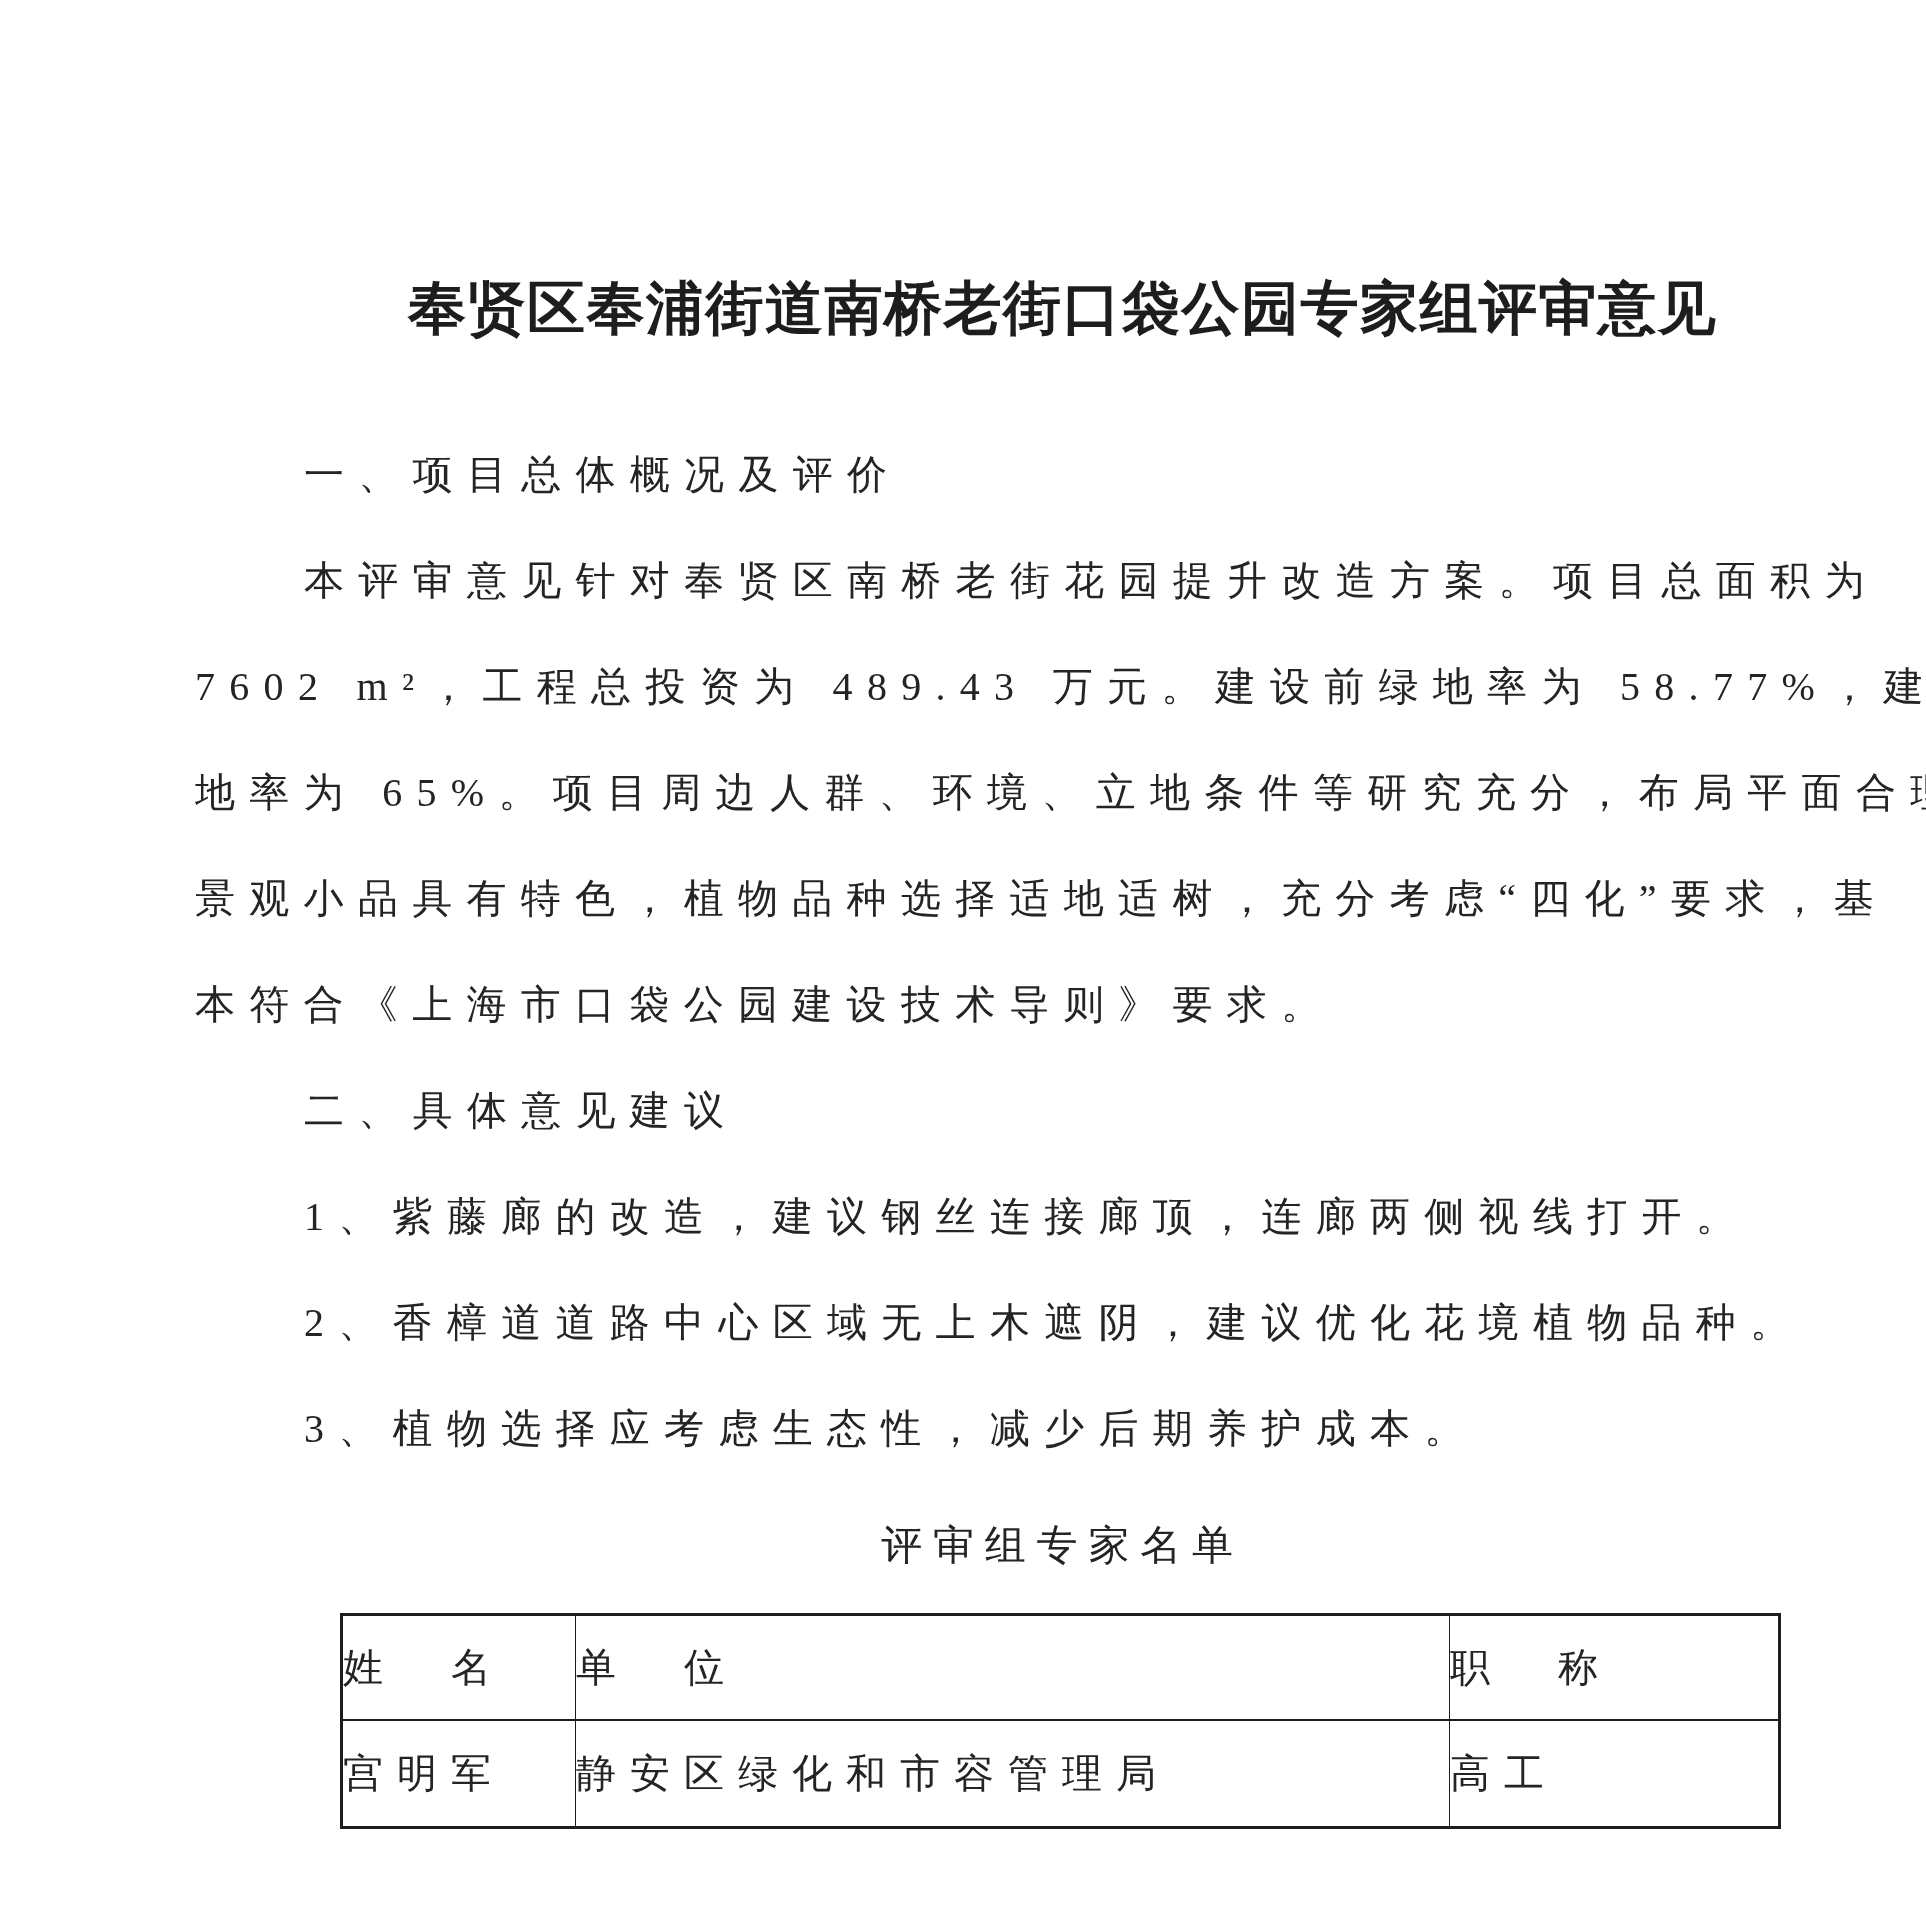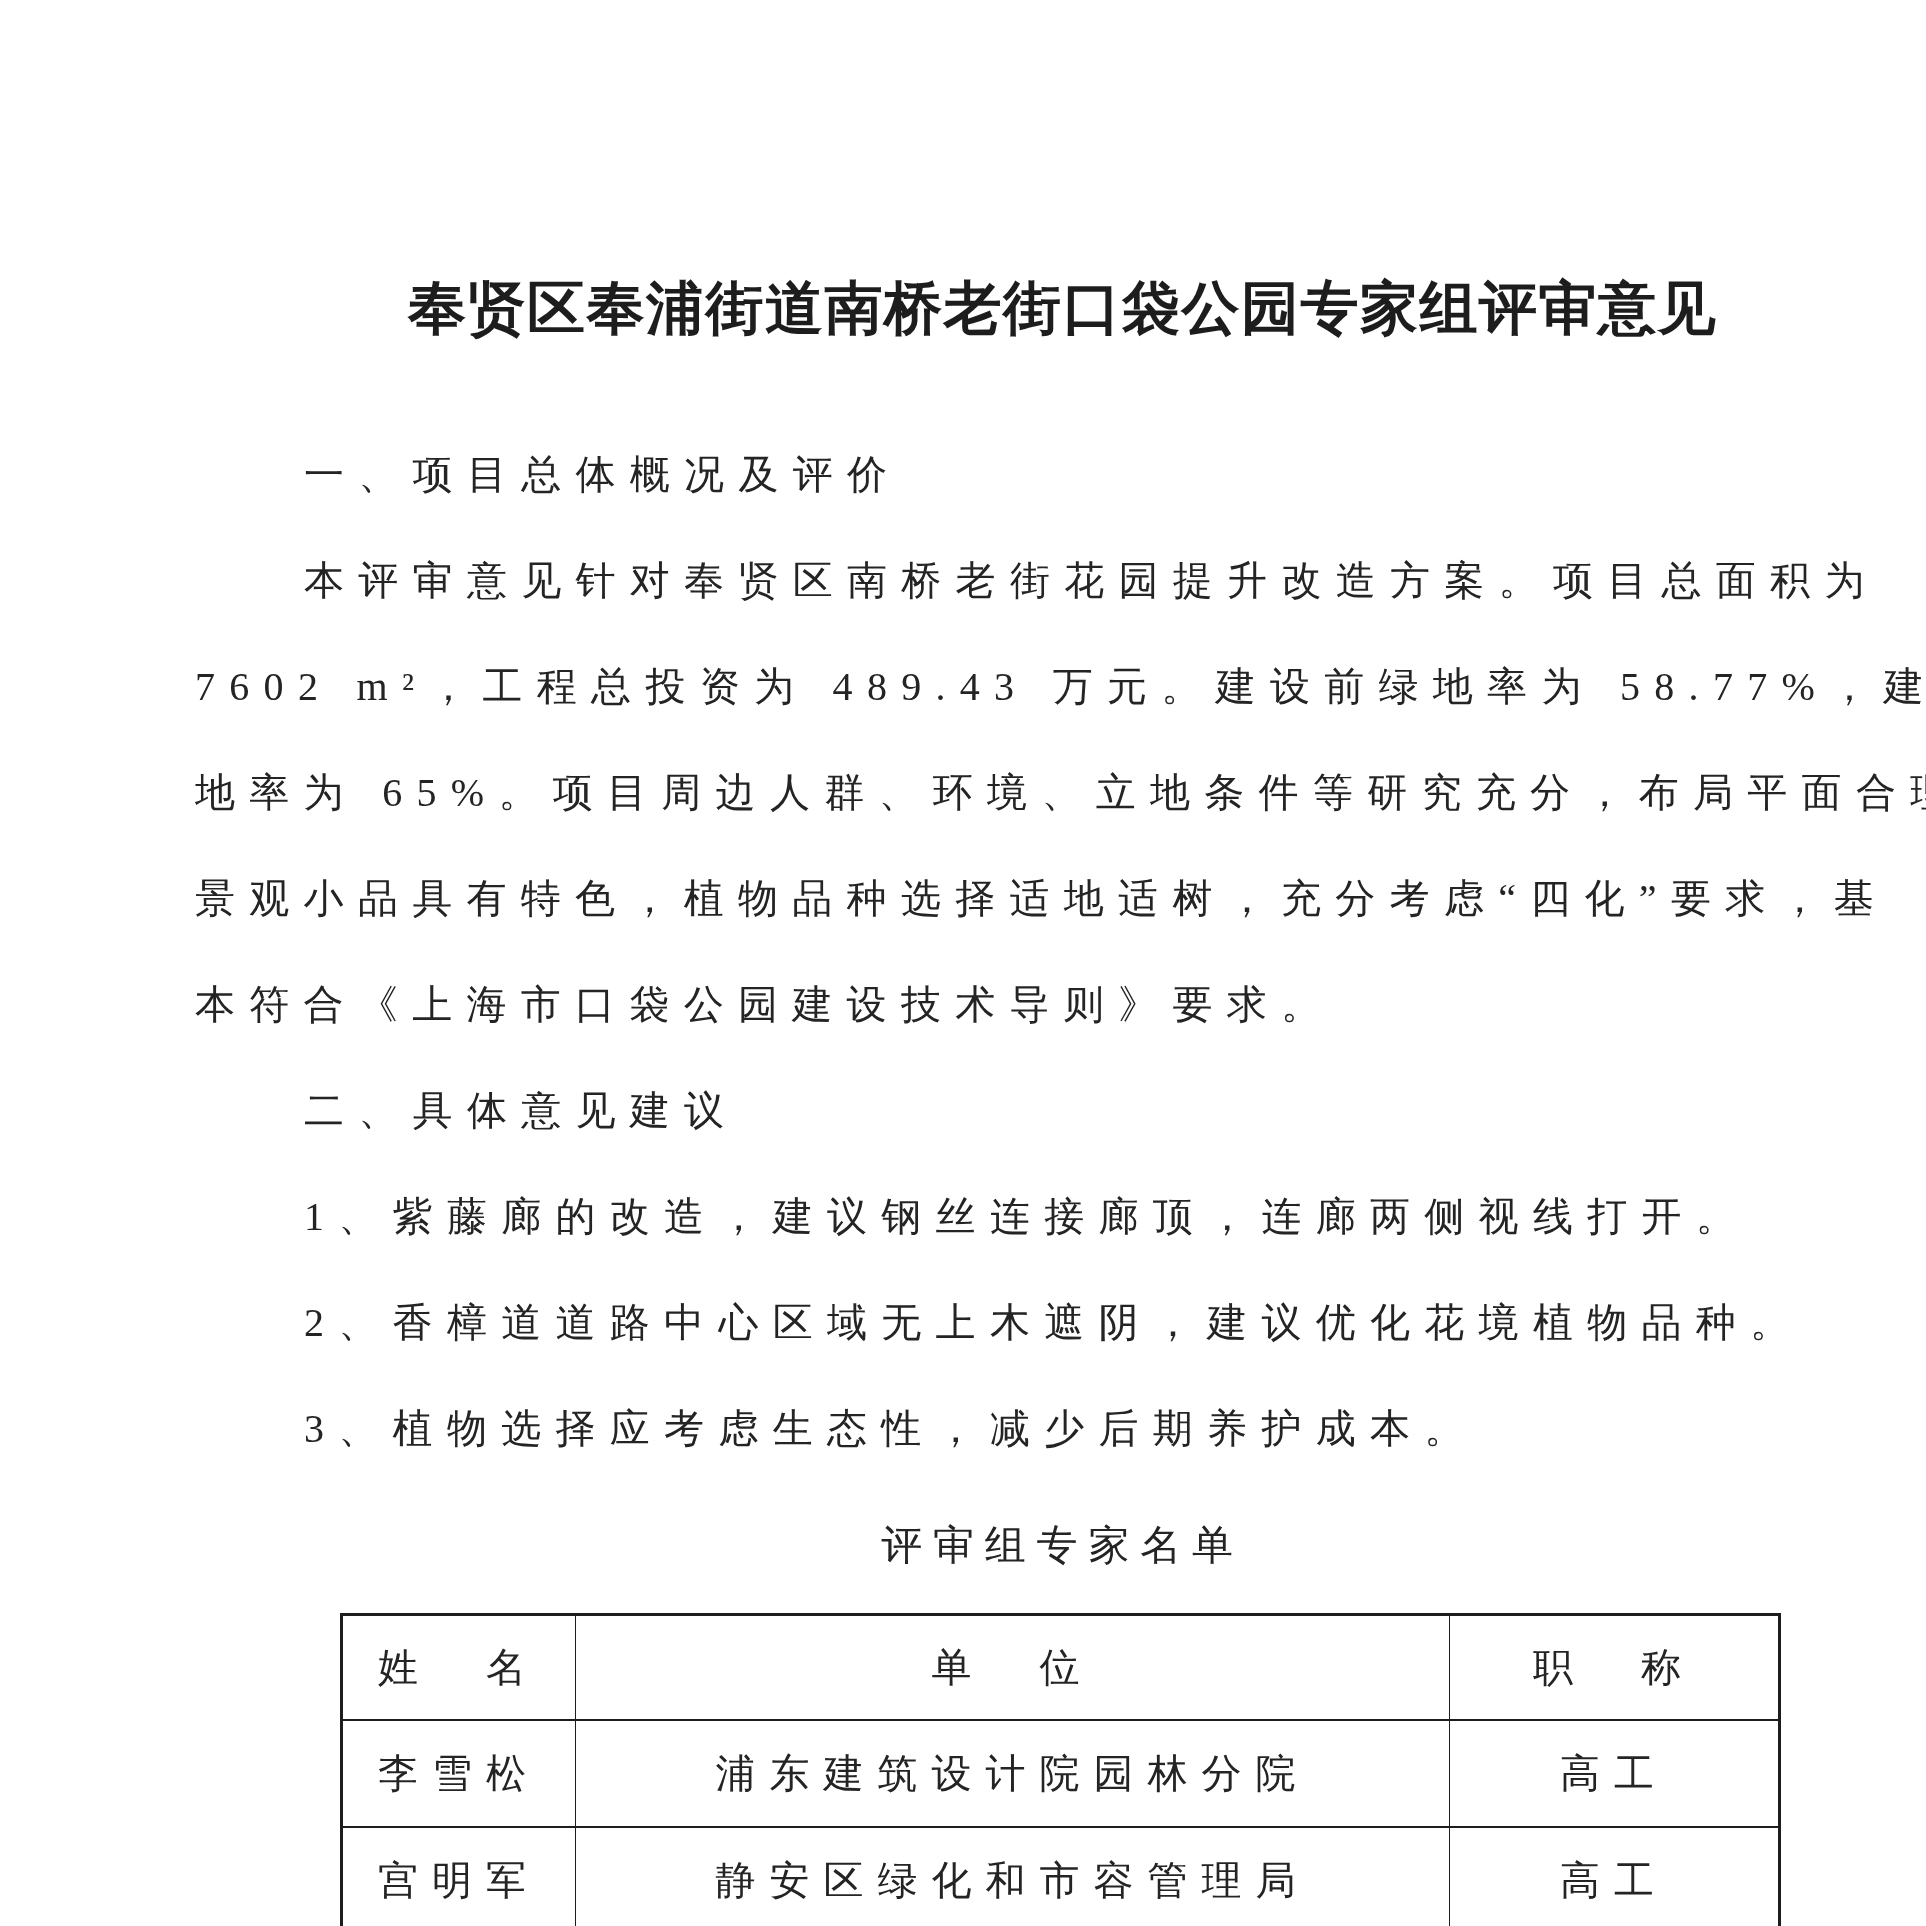--- a/index.html
+++ b/index.html
@@ -55,21 +55,21 @@
     border-collapse: collapse;
     table-layout: fixed;
     font-size: 40px;
     letter-spacing: 14px;
     color: #242424;
   }
   .experts-table th, .experts-table td {
     border: 1.5px solid #1d1d1d;
     border-top-width: 2.3px;
     border-bottom-width: 2.3px;
-    text-align: center;
+    text-align: left;
     vertical-align: middle;
     font-weight: normal;
     padding: 0;
     white-space: nowrap;
     overflow: hidden;
   }
   .experts-table { border: 3.1px solid #1d1d1d; }
   .experts-table thead th { height: 103px; }
   .experts-table tbody td { height: 105px; }
 </style>
@@ -103,25 +103,20 @@
     </colgroup>
     <thead>
       <tr>
         <th>姓　名</th>
         <th>单　位</th>
         <th>职　称</th>
       </tr>
     </thead>
     <tbody>
       <tr>
-        <td>李雪松</td>
-        <td>浦东建筑设计院园林分院</td>
-        <td>高工</td>
-      </tr>
-      <tr>
         <td>宫明军</td>
         <td>静安区绿化和市容管理局</td>
         <td>高工</td>
       </tr>
 
     </tbody>
   </table>
 
 </div>
 

